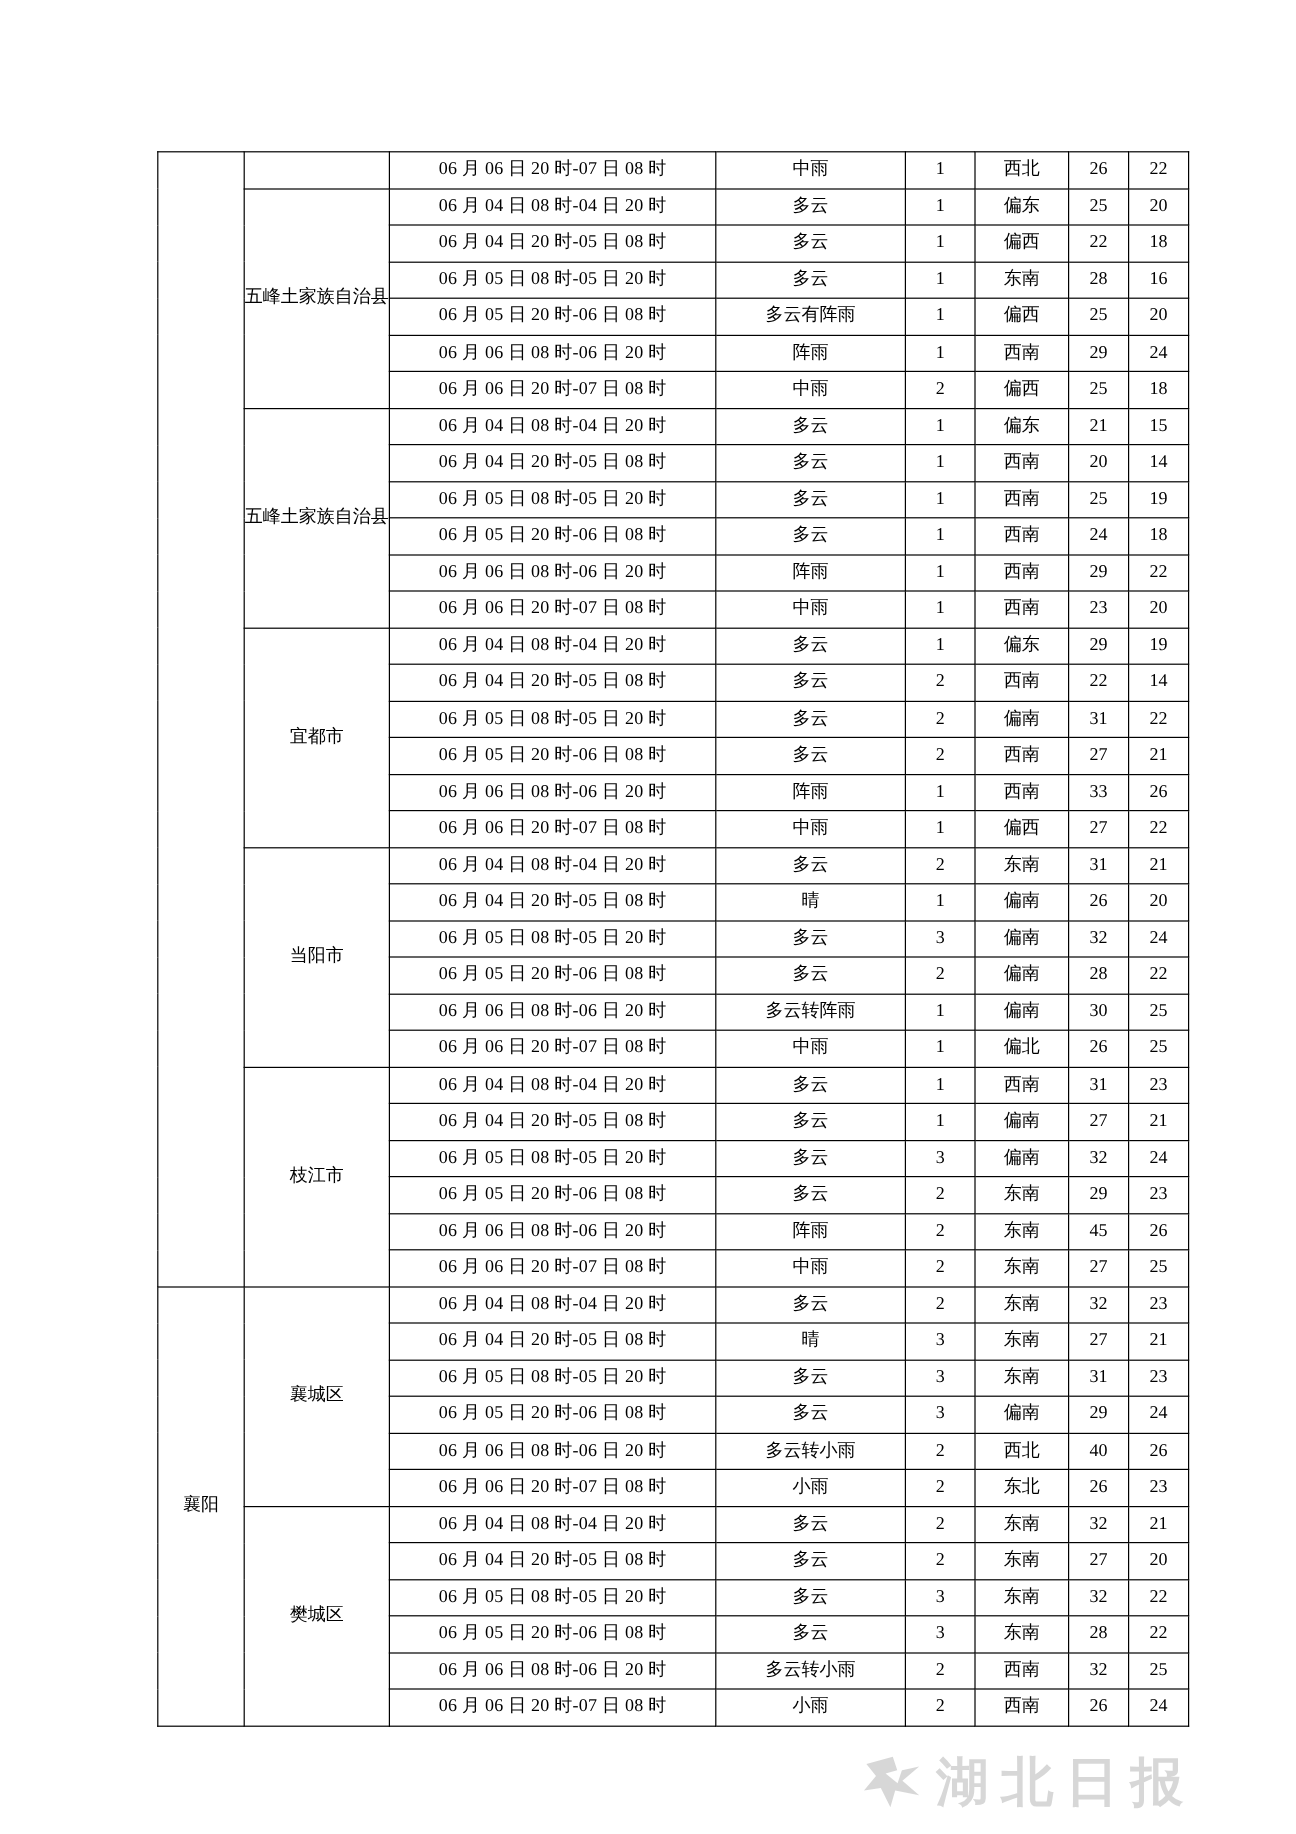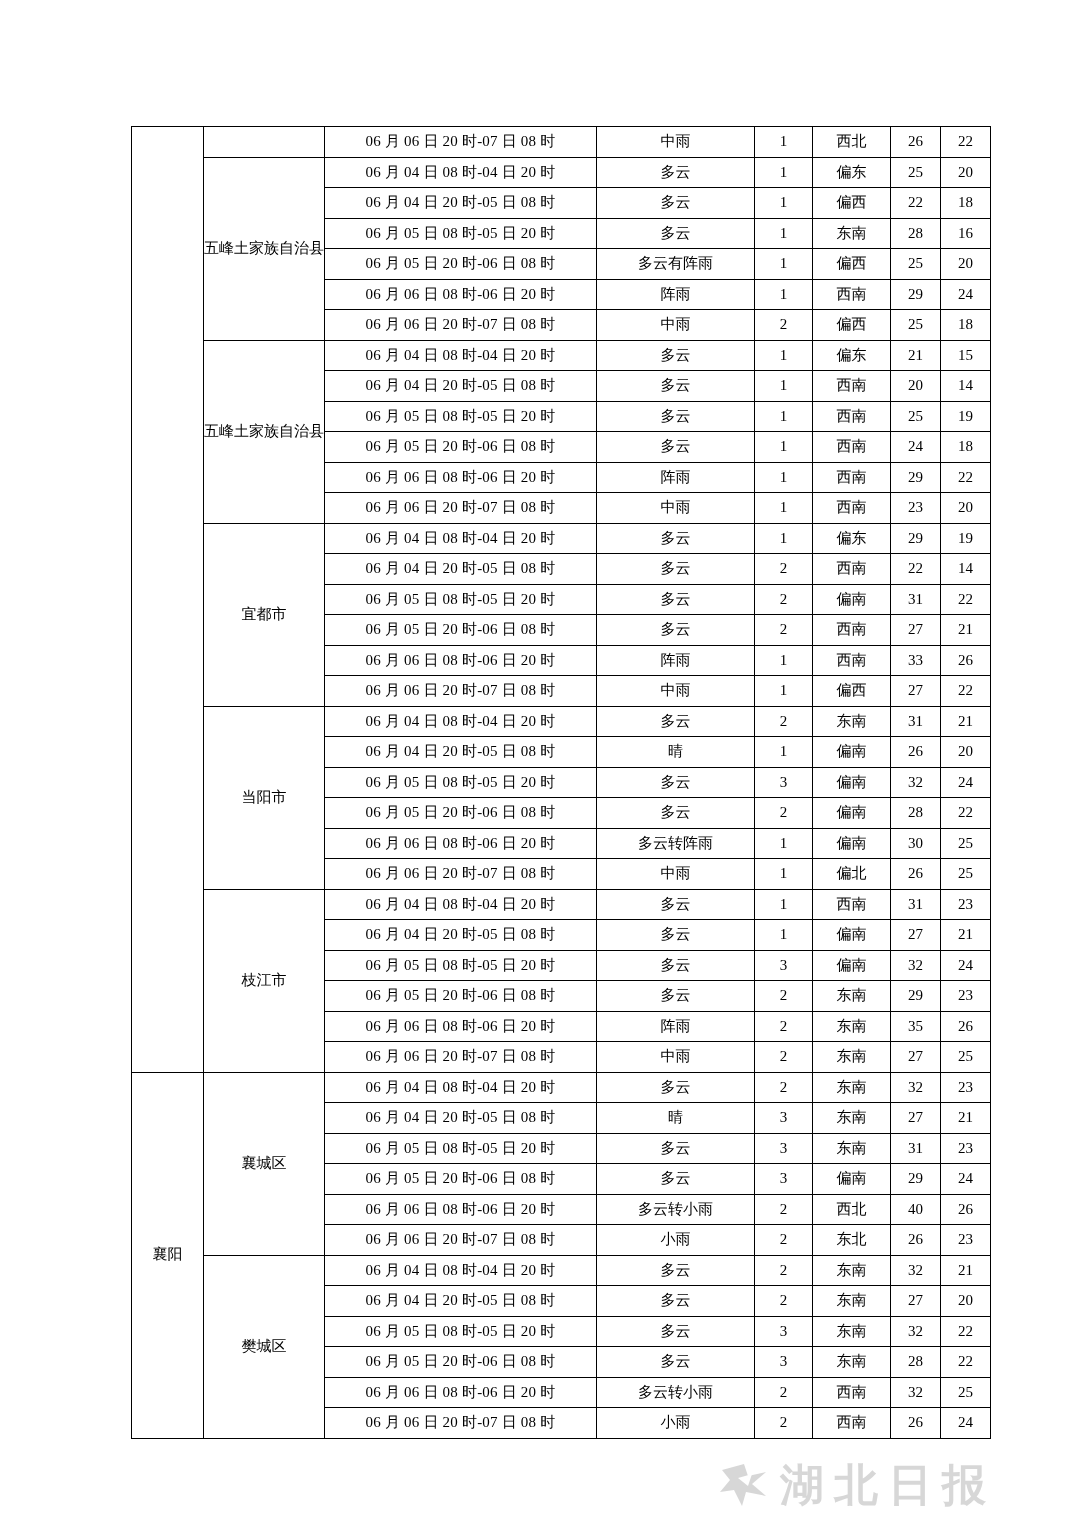--- a/index.html
+++ b/index.html
@@ -345,21 +345,21 @@
           <td class="num">2</td>
           <td class="num">东南</td>
           <td class="num">29</td>
           <td class="num">23</td>
         </tr>
         <tr>
           <td class="period">06 月 06 日 08 时-06 日 20 时</td>
           <td class="weather">阵雨</td>
           <td class="num">2</td>
           <td class="num">东南</td>
-          <td class="num">35</td>
+          <td class="num">45</td>
           <td class="num">26</td>
         </tr>
         <tr>
           <td class="period">06 月 06 日 20 时-07 日 08 时</td>
           <td class="weather">中雨</td>
           <td class="num">2</td>
           <td class="num">东南</td>
           <td class="num">27</td>
           <td class="num">25</td>
         </tr>

